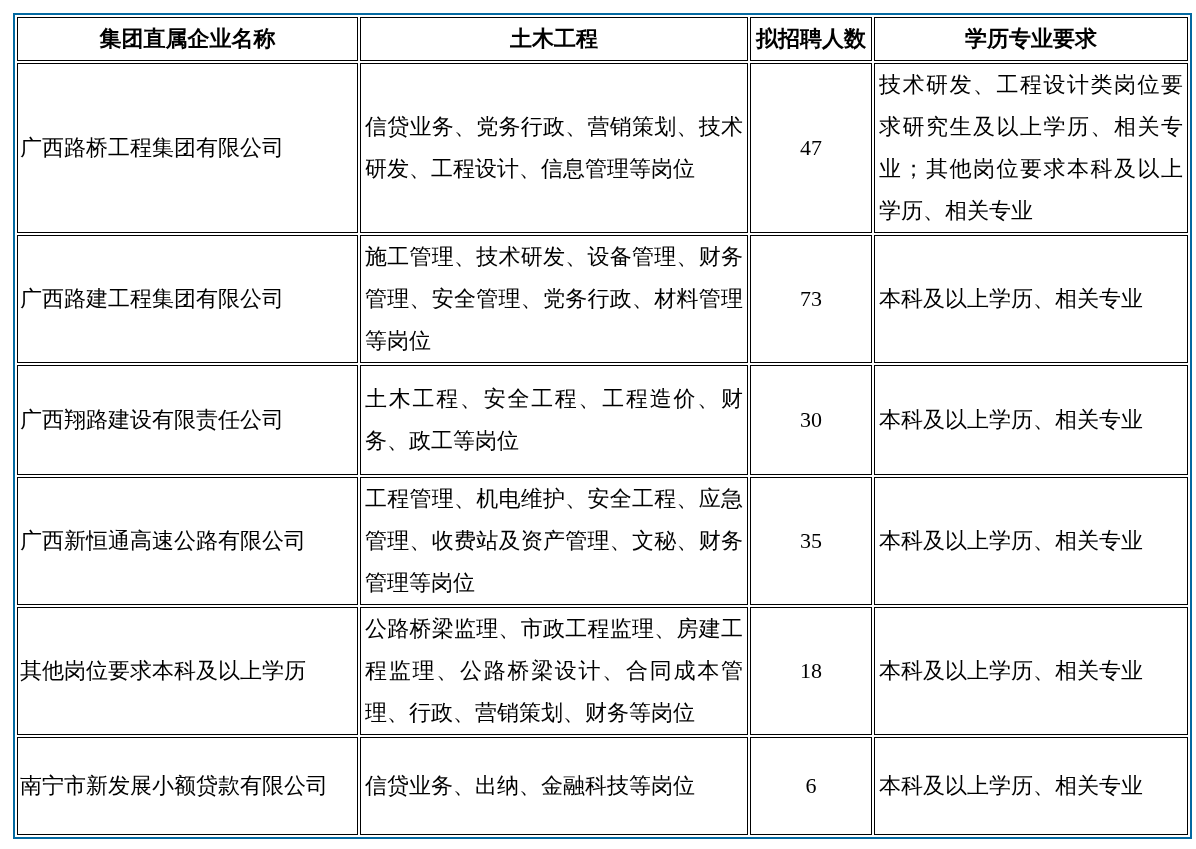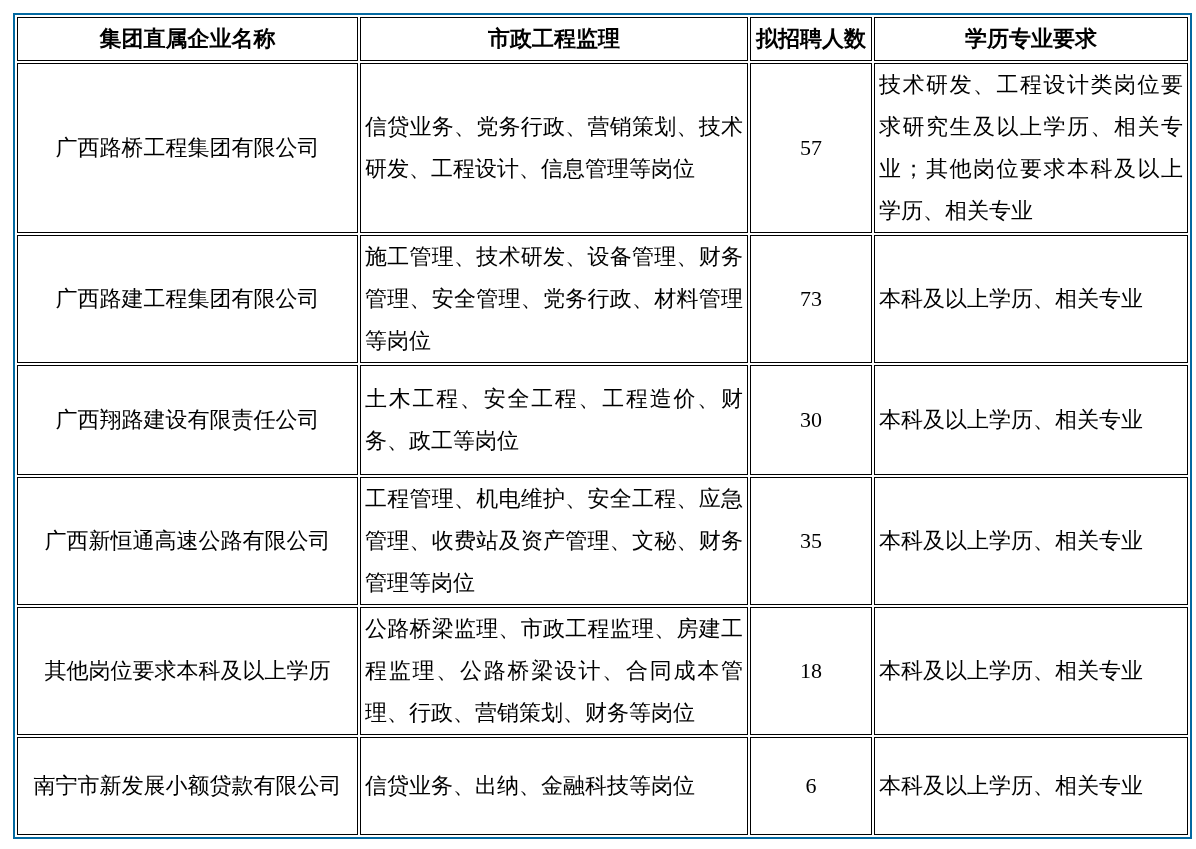--- a/index.html
+++ b/index.html
@@ -32,21 +32,20 @@
     vertical-align: middle;
     padding: 0 3px;
     overflow: hidden;
   }
   th {
     font-weight: bold;
     text-align: center;
     line-height: 26px;
   }
   td.cell-company {
-    text-align: center;
     line-height: 30px;
     padding: 0 2px;
   }
   td.cell-positions {
     text-align: justify;
     line-height: 42px;
     padding: 0 4px;
   }
   td.cell-headcount {
     text-align: center;
@@ -72,30 +71,30 @@
   <table class="recruit">
     <colgroup>
       <col style="width:341px">
       <col style="width:388px">
       <col style="width:122px">
       <col style="width:314px">
     </colgroup>
     <thead>
       <tr class="r-header">
         <th>集团直属企业名称</th>
-        <th>市政工程监理</th>
+        <th>土木工程</th>
         <th>拟招聘人数</th>
         <th>学历专业要求</th>
       </tr>
     </thead>
     <tbody>
       <tr class="r0">
         <td class="cell-company">广西路桥工程集团有限公司</td>
         <td class="cell-positions">信贷业务、党务行政、营销策划、技术研发、工程设计、信息管理等岗位</td>
-        <td class="cell-headcount">57</td>
+        <td class="cell-headcount">47</td>
         <td class="cell-requirements">技术研发、工程设计类岗位要求研究生及以上学历、相关专业；其他岗位要求本科及以上学历、相关专业</td>
       </tr>
       <tr class="r1">
         <td class="cell-company">广西路建工程集团有限公司</td>
         <td class="cell-positions">施工管理、技术研发、设备管理、财务管理、安全管理、党务行政、材料管理等岗位</td>
         <td class="cell-headcount">73</td>
         <td class="cell-requirements">本科及以上学历、相关专业</td>
       </tr>
       <tr class="r2">
         <td class="cell-company">广西翔路建设有限责任公司</td>

